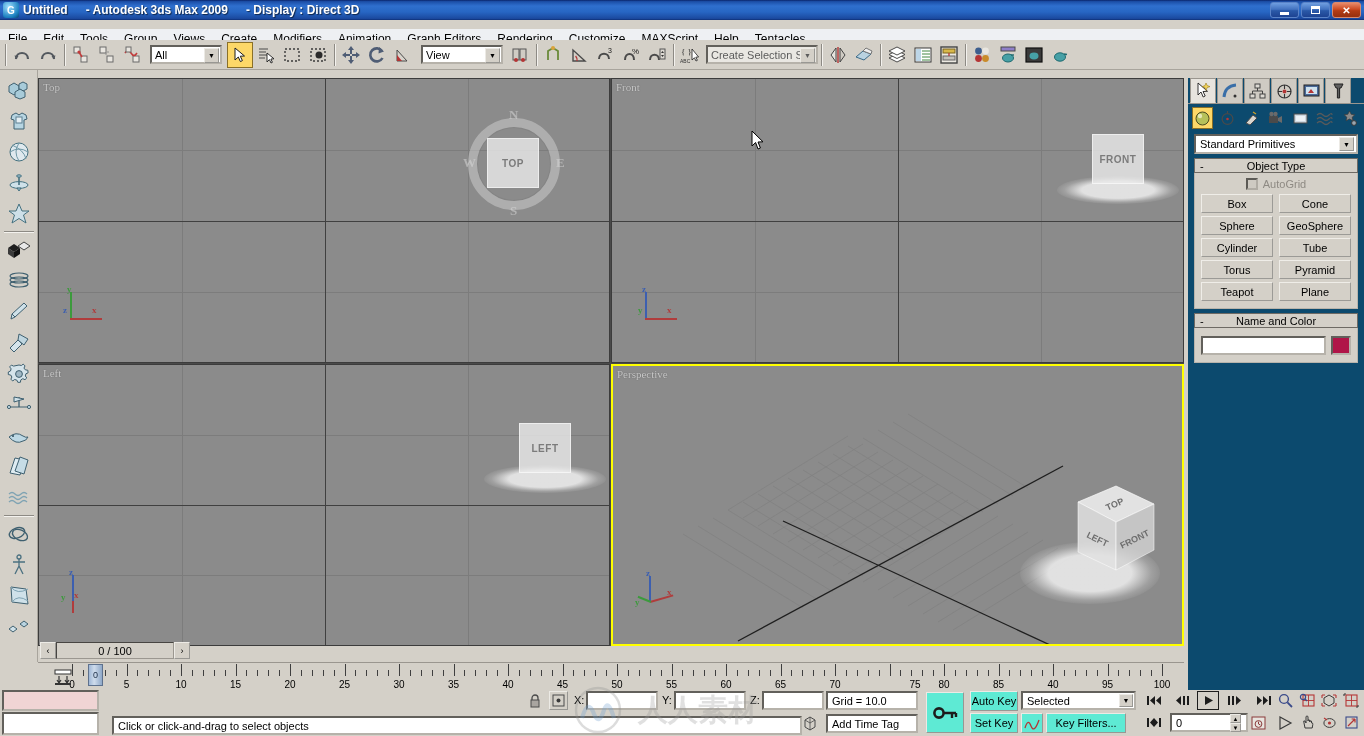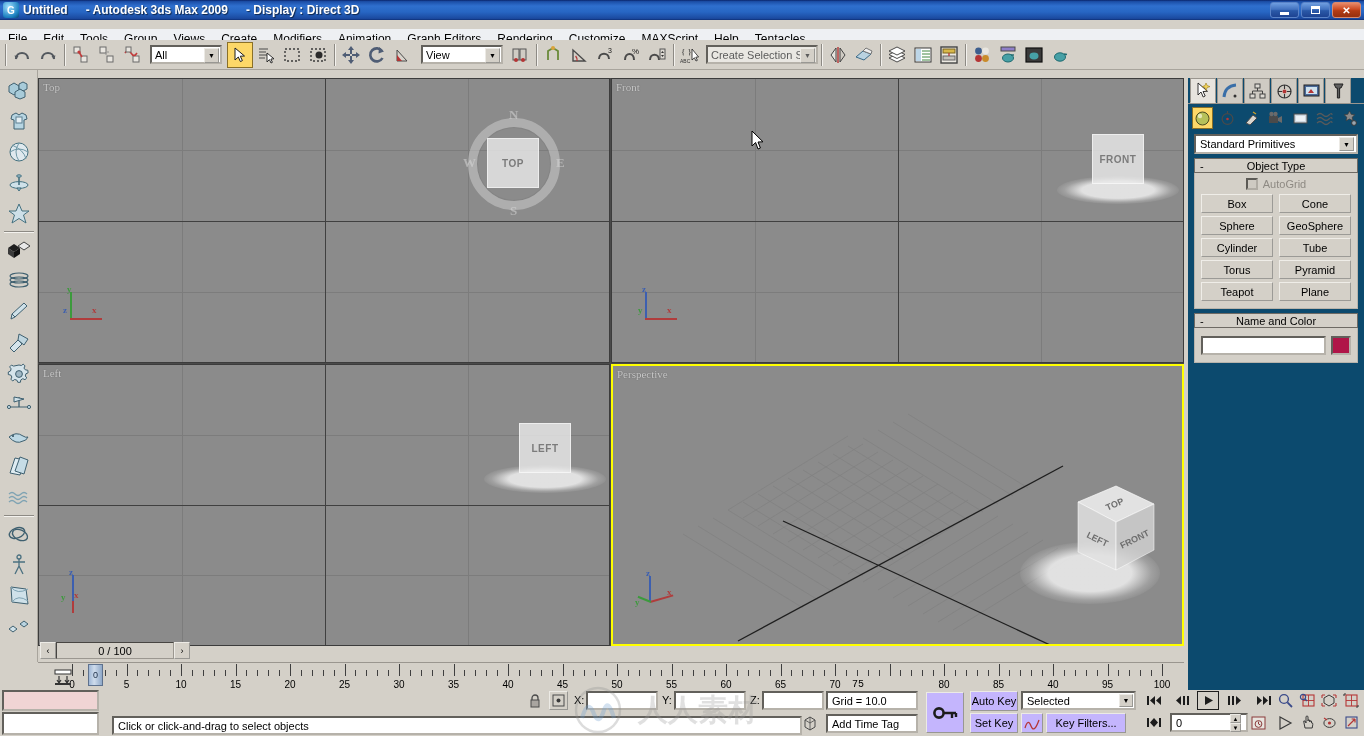--- a/index.html
+++ b/index.html
@@ -142,21 +142,21 @@
   }
 
   
   .statwrap { position:absolute; left:0; top:690px; width:1364px; height:46px; background:#d4d0c8; }
   .mini { position:absolute; border:2px inset #b6b2aa; background:#fff; }
   .fld {
     background:#fff; border:2px inset #b6b2aa; height:19px;
     display:flex; align-items:center; padding-left:4px; font-size:11px;
   }
   .btnflat {
-    background:#c4b5fd; border:1px outset #eceae5; display:flex;
+    background:#5eead4; border:1px outset #eceae5; display:flex;
     align-items:center; justify-content:center; font-size:11px;
   }
 
   
   .cmdpanel { position:absolute; left:1188px; top:78px; width:176px; height:612px; background:#0c4a6e; }
   .cp-tabs { display:flex; height:26px; padding-left:2px; gap:1px; border-bottom:1px solid #9a968f; }
   .cp-tab {
     width:26px; height:25px; background:#cfcbc3; border:1px solid #9a968f; border-bottom:none;
     display:flex; align-items:center; justify-content:center;
   }
@@ -850,21 +850,21 @@
       <div class="tlab" style="left: 292.5px;">25</div>
       <div class="tlab" style="left: 347px;">30</div>
       <div class="tlab" style="left: 401.5px;">35</div>
       <div class="tlab" style="left: 456px;">40</div>
       <div class="tlab" style="left: 510.5px;">45</div>
       <div class="tlab" style="left: 565px;">50</div>
       <div class="tlab" style="left: 619.5px;">55</div>
       <div class="tlab" style="left: 674px;">60</div>
       <div class="tlab" style="left: 728.5px;">65</div>
       <div class="tlab" style="left: 783px;">70</div>
-      <div class="tlab" style="left: 806px; font-family: Liberation Mono, monospace;">75</div>
+      <div class="tlab" style="left: 863px;">75</div>
       <div class="tlab" style="left: 892px;">80</div>
       <div class="tlab" style="left: 946.5px;">85</div>
       <div class="tlab" style="left: 1001px;">40</div>
       <div class="tlab" style="left: 1055.5px;">95</div>
       <div class="tlab" style="left: 1110px;">100</div>
     </div>
   <div class="timeslider">0</div>
   <div class="tbtn" style="position:absolute;left:50px;top:664px;">
     <svg width="22" height="18" viewBox="0 0 22 18">
         <rect x="3" y="2" width="16" height="4" fill="#fff" stroke="#333"></rect>

